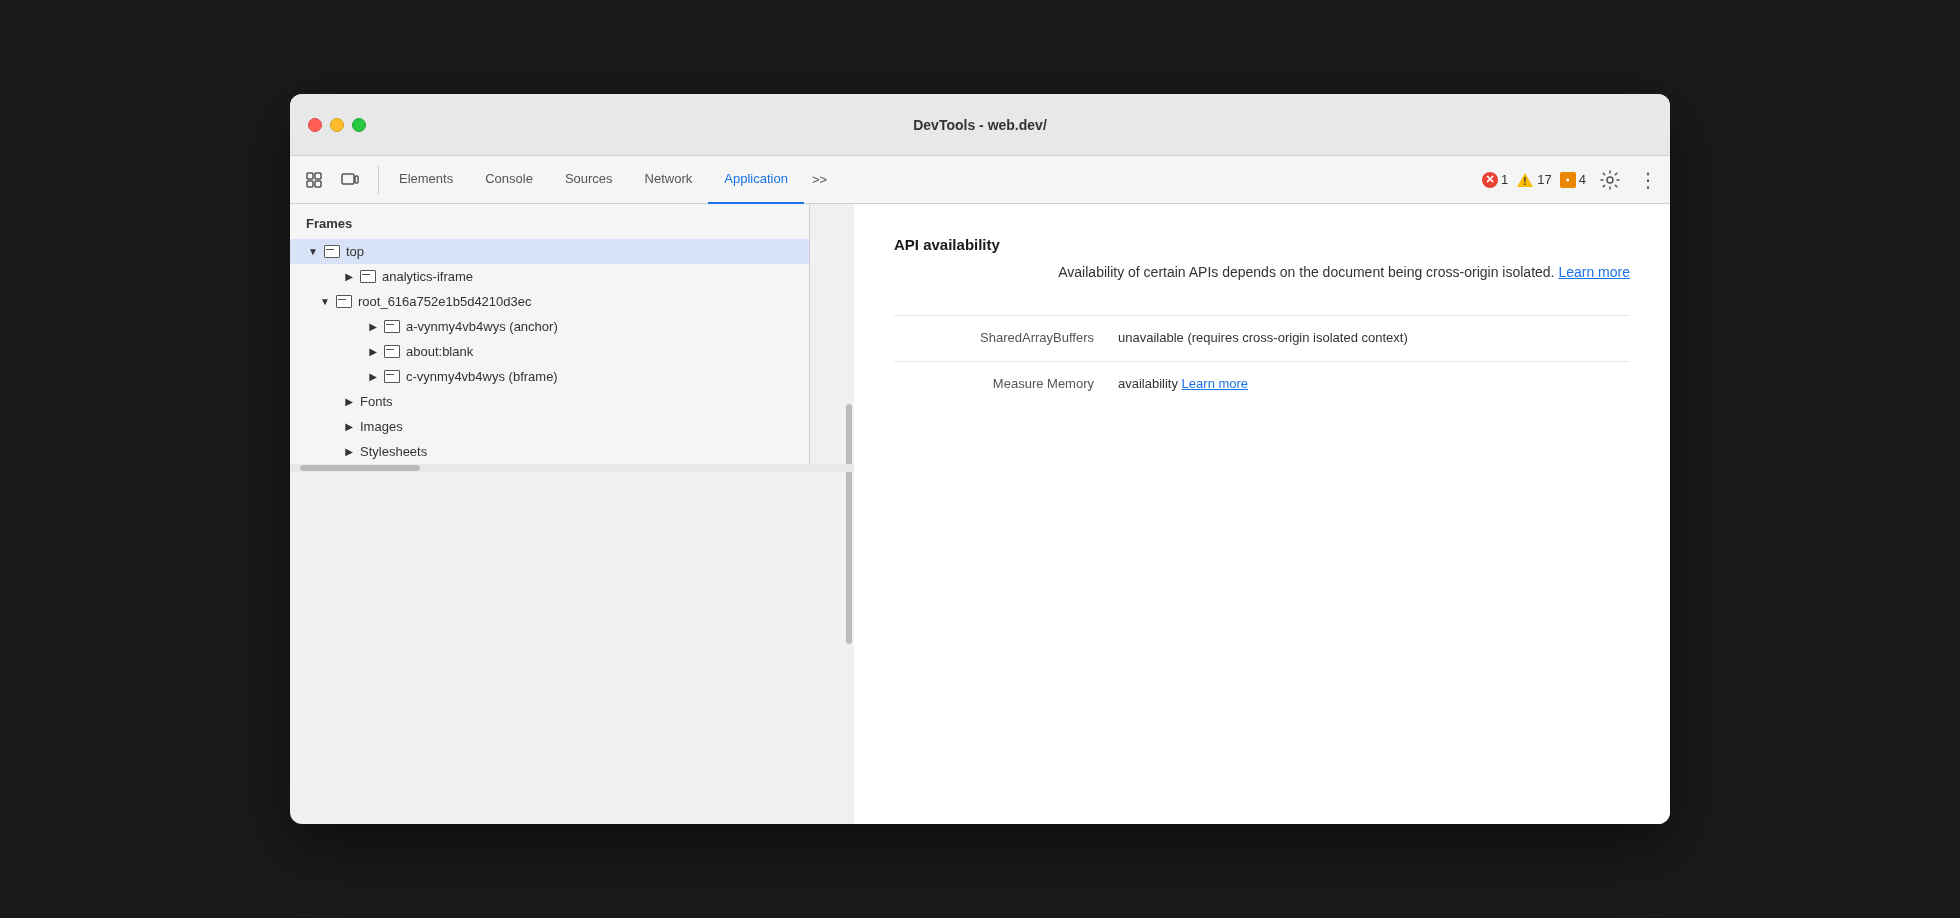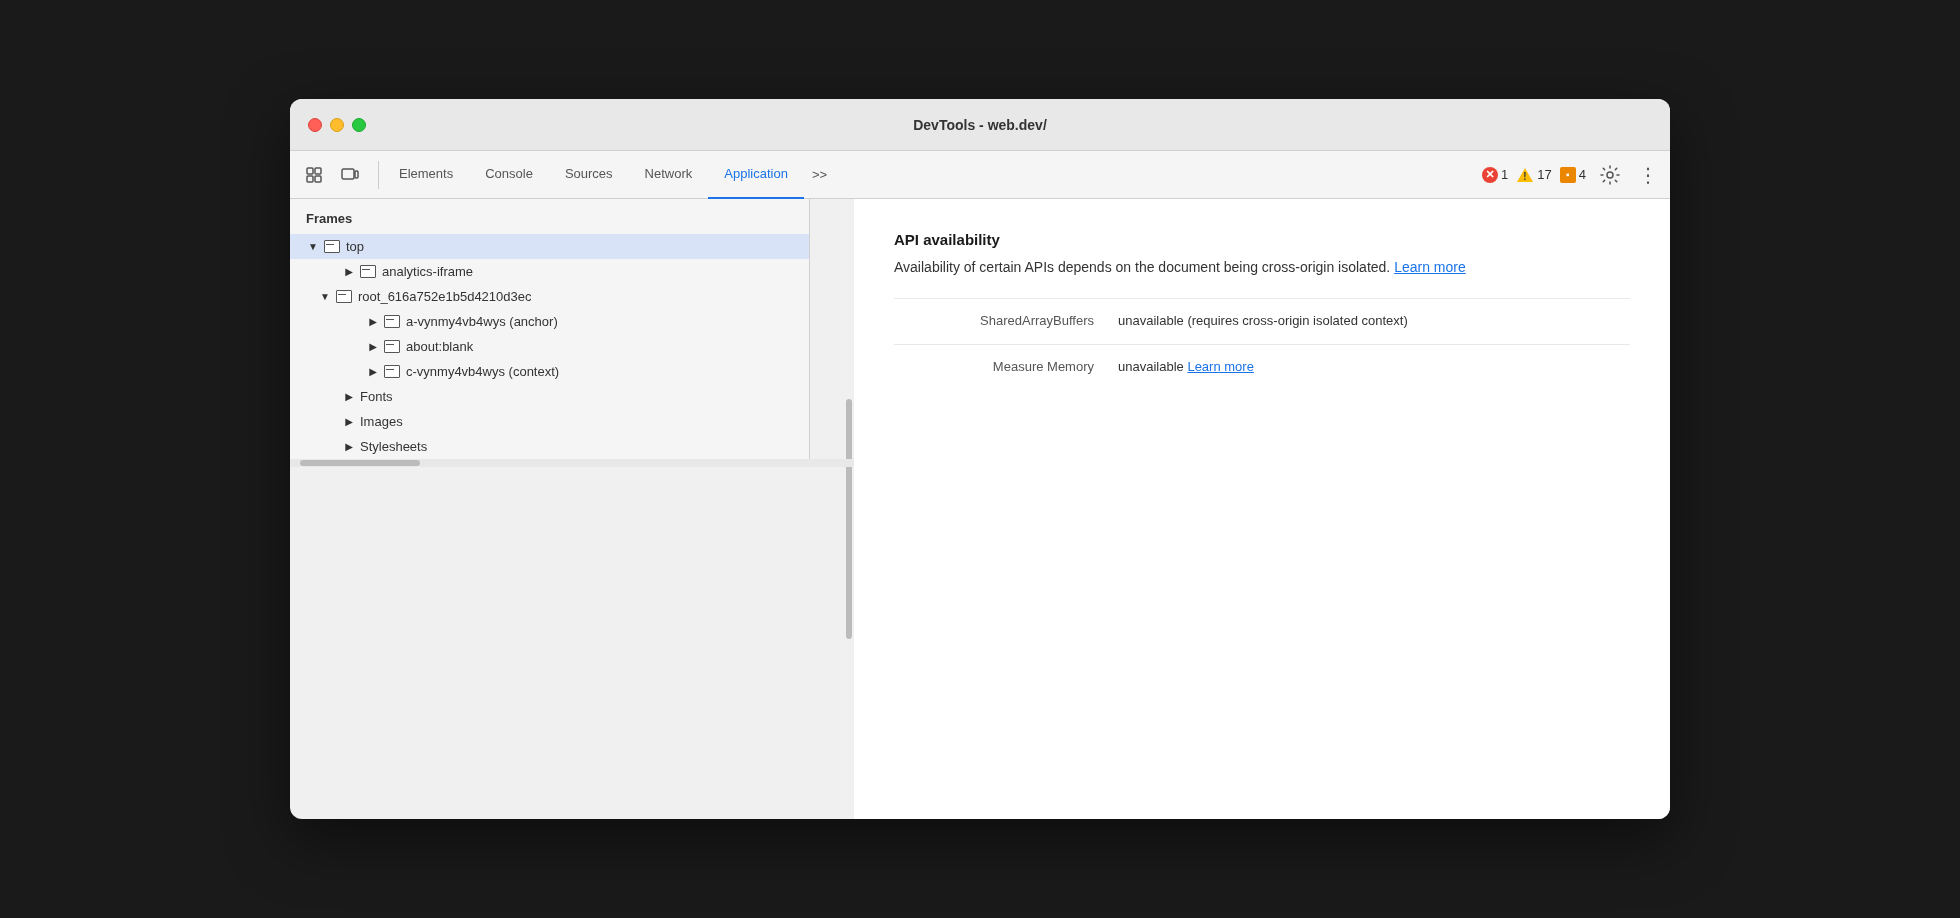--- a/index.html
+++ b/index.html
@@ -13,21 +13,21 @@
     }
     .window {
       width: 1380px;
       background: #f0f0f0;
       border-radius: 12px;
       box-shadow: 0 20px 60px rgba(0,0,0,0.5);
       overflow: hidden;
     }
     .title-bar {
       background: #e8e8e8;
-      height: 52px;
+      height: 62px;
       display: flex;
       align-items: center;
       justify-content: center;
       position: relative;
       border-bottom: 1px solid #d0d0d0;
     }
     .traffic-lights {
       position: absolute;
       left: 18px;
       display: flex;
@@ -255,21 +255,22 @@
     .content-section-title {
       font-size: 15px;
       font-weight: 700;
       color: #1a1a1a;
       margin-bottom: 8px;
     }
     .content-text {
       font-size: 14px;
       color: #333;
       line-height: 1.6;
-      margin-bottom: 20px;
+      margin-bottom: 32px;
+      text-align: right;
     }
     .content-link {
       color: #1a73e8;
       text-decoration: underline;
       cursor: pointer;
     }
     .api-table {
       margin-top: 8px;
     }
     .api-row {
@@ -412,21 +413,21 @@
 
         <div class="tree-item indent-3">
           <span class="arrow" style="font-size:10px;color:#333;">▶</span>
           <div class="frame-icon"></div>
           <span>about:blank</span>
         </div>
 
         <div class="tree-item indent-3">
           <span class="arrow" style="font-size:10px;color:#333;">▶</span>
           <div class="frame-icon"></div>
-          <span>c-vynmy4vb4wys (context)</span>
+          <span>c-vynmy4vb4wys (bframe)</span>
         </div>
 
         <div class="tree-item indent-2">
           <span class="arrow" style="font-size:10px;color:#333;">▶</span>
           <span>Fonts</span>
         </div>
 
         <div class="tree-item indent-2">
           <span class="arrow" style="font-size:10px;color:#333;">▶</span>
           <span>Images</span>
@@ -460,21 +461,21 @@
         <div class="api-row">
           <div class="api-label">SharedArrayBuffers</div>
           <div class="api-value">
             <span>unavailable  (requires cross-origin isolated context)</span>
           </div>
         </div>
 
         <div class="api-row">
           <div class="api-label">Measure Memory</div>
           <div class="api-value">
-            <span>unavailable</span>
+            <span>availability</span>
             <span> </span>
             <a class="link">Learn more</a>
           </div>
         </div>
       </div>
     </div>
   </div>
 </div>
 
 </body></html>

